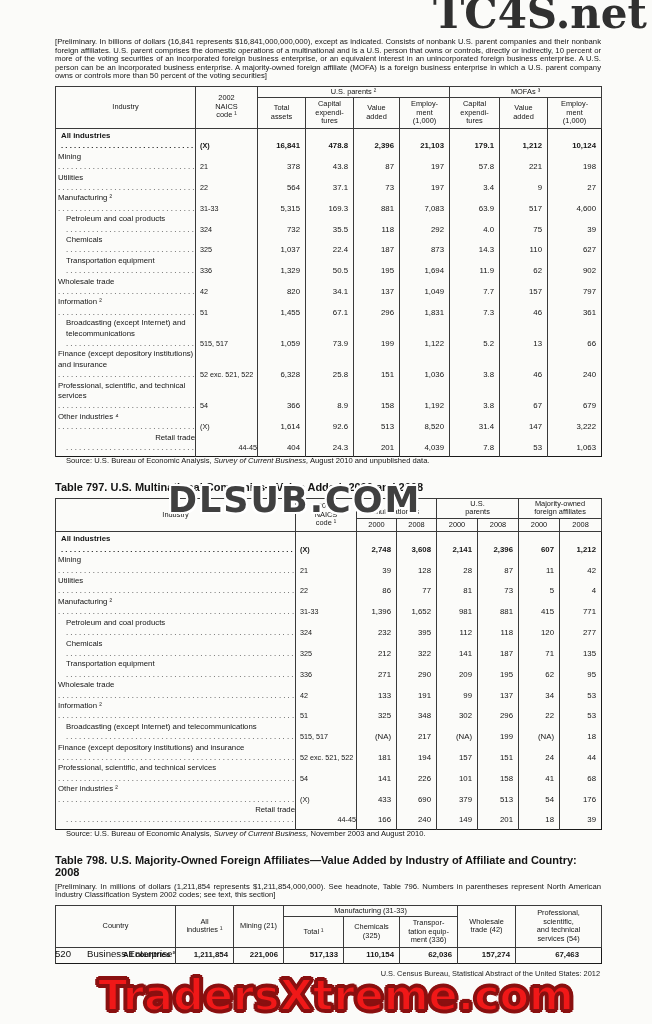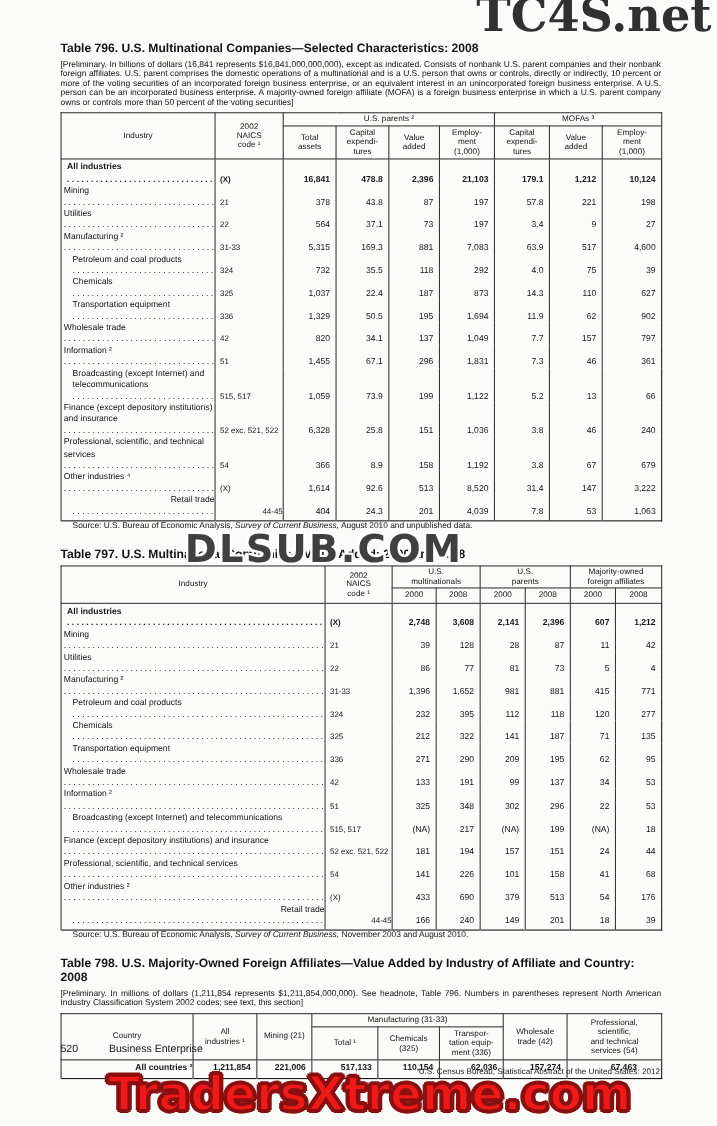--- a/index.html
+++ b/index.html
@@ -27,21 +27,21 @@
   tbody tr:first-child td { padding-top:2px; }
   tbody tr:last-child td  { padding-bottom:3px;text-align:right; }
 
   .footnote { font-size:7.6px; line-height:8.7px; margin-top:4px; text-indent:11px; }
   .srcline  { font-size:7.6px; line-height:8.7px; text-indent:11px; }
   .sect { margin-bottom:15px; }
 
   #t798 td:last-child.num { padding-right:22px; }
 
   .pagefoot   { position:absolute; left:55px; top:948px; font-size:9.6px; color:#111; }
-  .pagefoot .pnum { margin-right:28px; }
+  .pagefoot .pnum { margin-right:16px; }
   .censusline { position:absolute; right:52px; top:969px; font-size:7.4px; color:#222; }
 
   .wm-top {
     position:absolute; top:-7px; right:5px; z-index:6;
     font-family:"DejaVu Serif",serif; font-weight:bold; font-size:42px; line-height:1;
     color:rgba(32,32,32,0.93);
   }
   .wm-center {
     position:absolute; left:168px; top:483px; z-index:6;
     font-family:"DejaVu Sans",sans-serif; font-weight:bold; font-size:35px; line-height:1; letter-spacing:2px;
@@ -61,21 +61,20 @@
 </head>
 <body>
 
 <div class="page">
 
   <div class="wm-top">TC4S.net</div>
 
   <div class="content">
 
     <section class="sect">
-      <h1 class="tbl-title">Table 796. U.S. Multinational Companies—Selected Characteristics: 2008</h1>
       <p class="headnote">[Preliminary. In billions of dollars (16,841 represents $16,841,000,000,000), except as indicated. Consists of nonbank U.S. parent companies and their nonbank foreign affiliates. U.S. parent comprises the domestic operations of a multinational and is a U.S. person that owns or controls, directly or indirectly, 10 percent or more of the voting securities of an incorporated foreign business enterprise, or an equivalent interest in an unincorporated foreign business enterprise. A U.S. person can be an incorporated business enterprise. A majority-owned foreign affiliate (MOFA) is a foreign business enterprise in which a U.S. parent company owns or controls more than 50 percent of the voting securities]</p>
       <table id="t796">
         <colgroup>
           <col style="width:140px">
             <col style="width:62px">
             <col style="width:48px">
             <col style="width:48px">
           <col style="width:46px">
             <col style="width:50px">
             <col style="width:50px">

